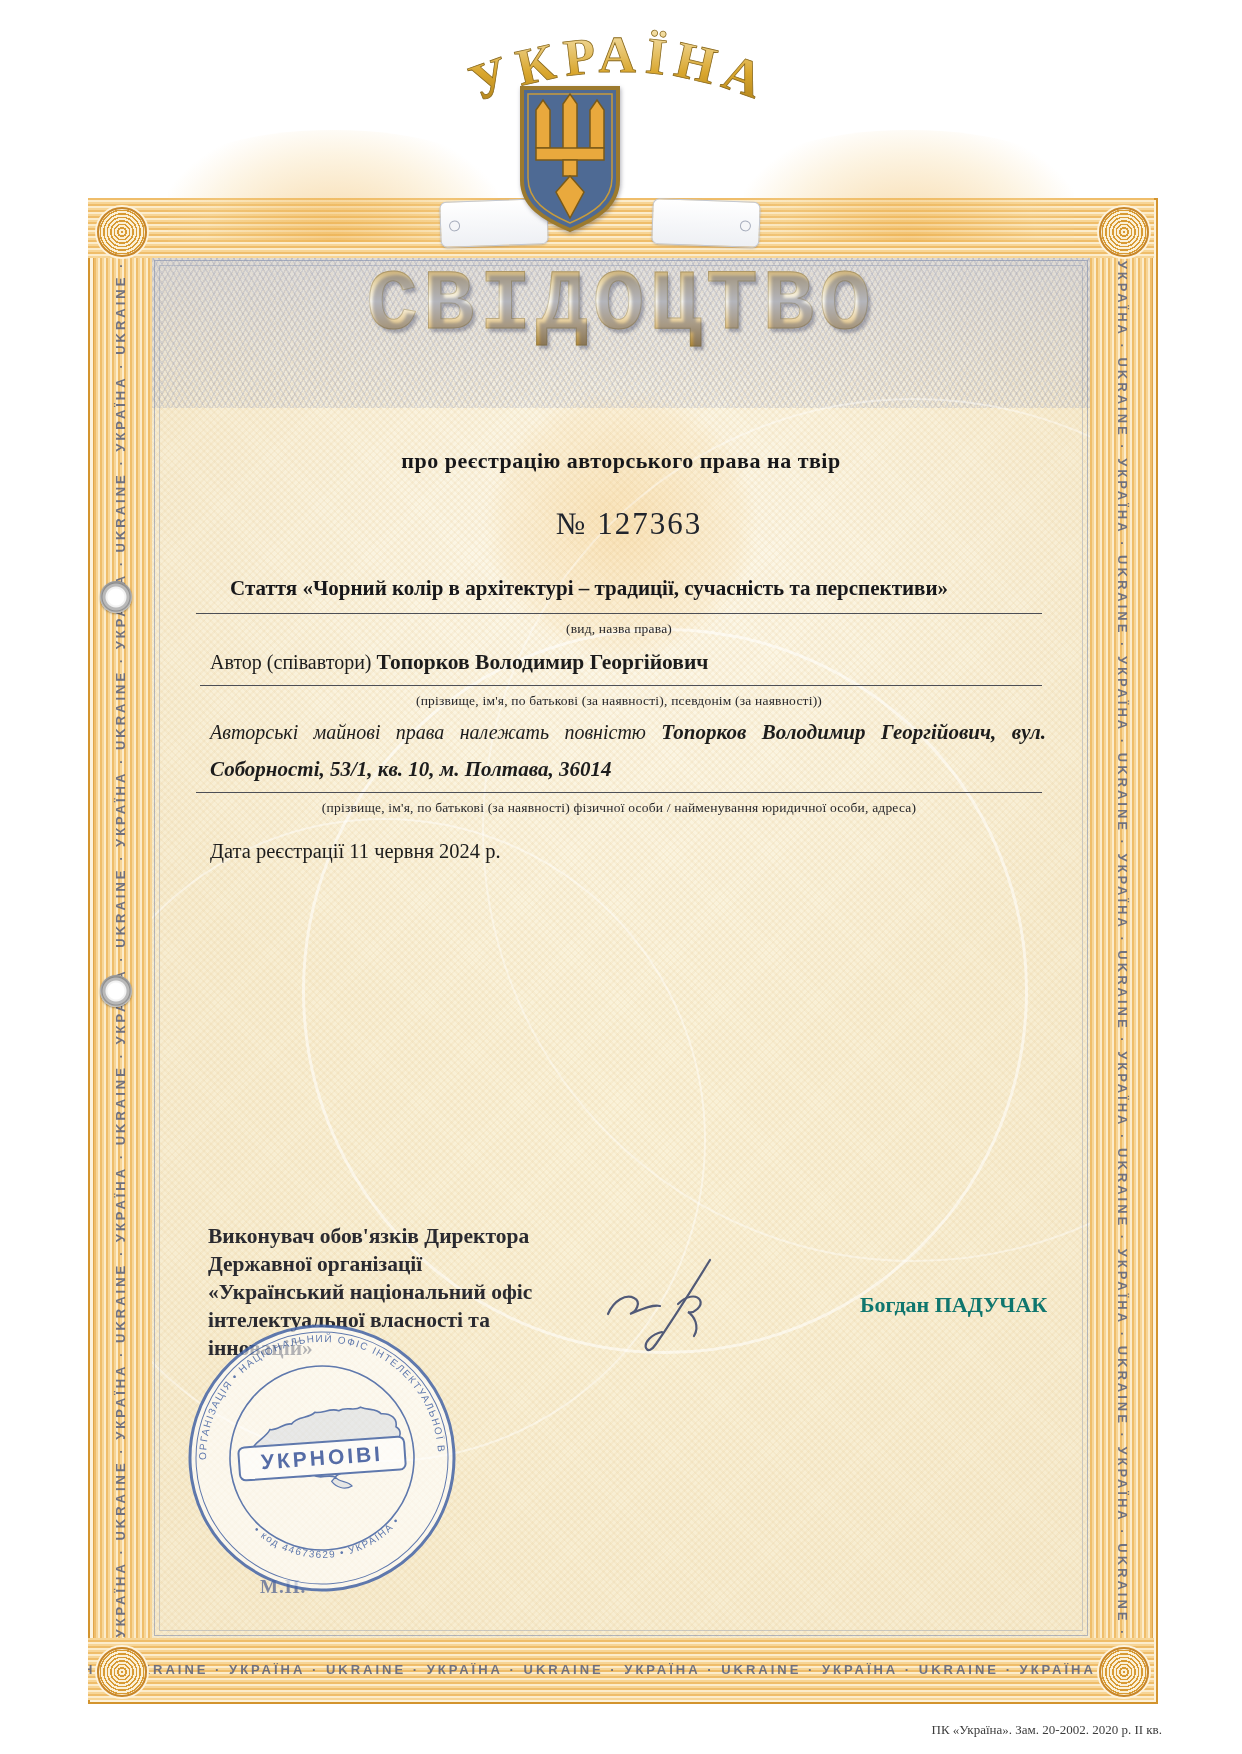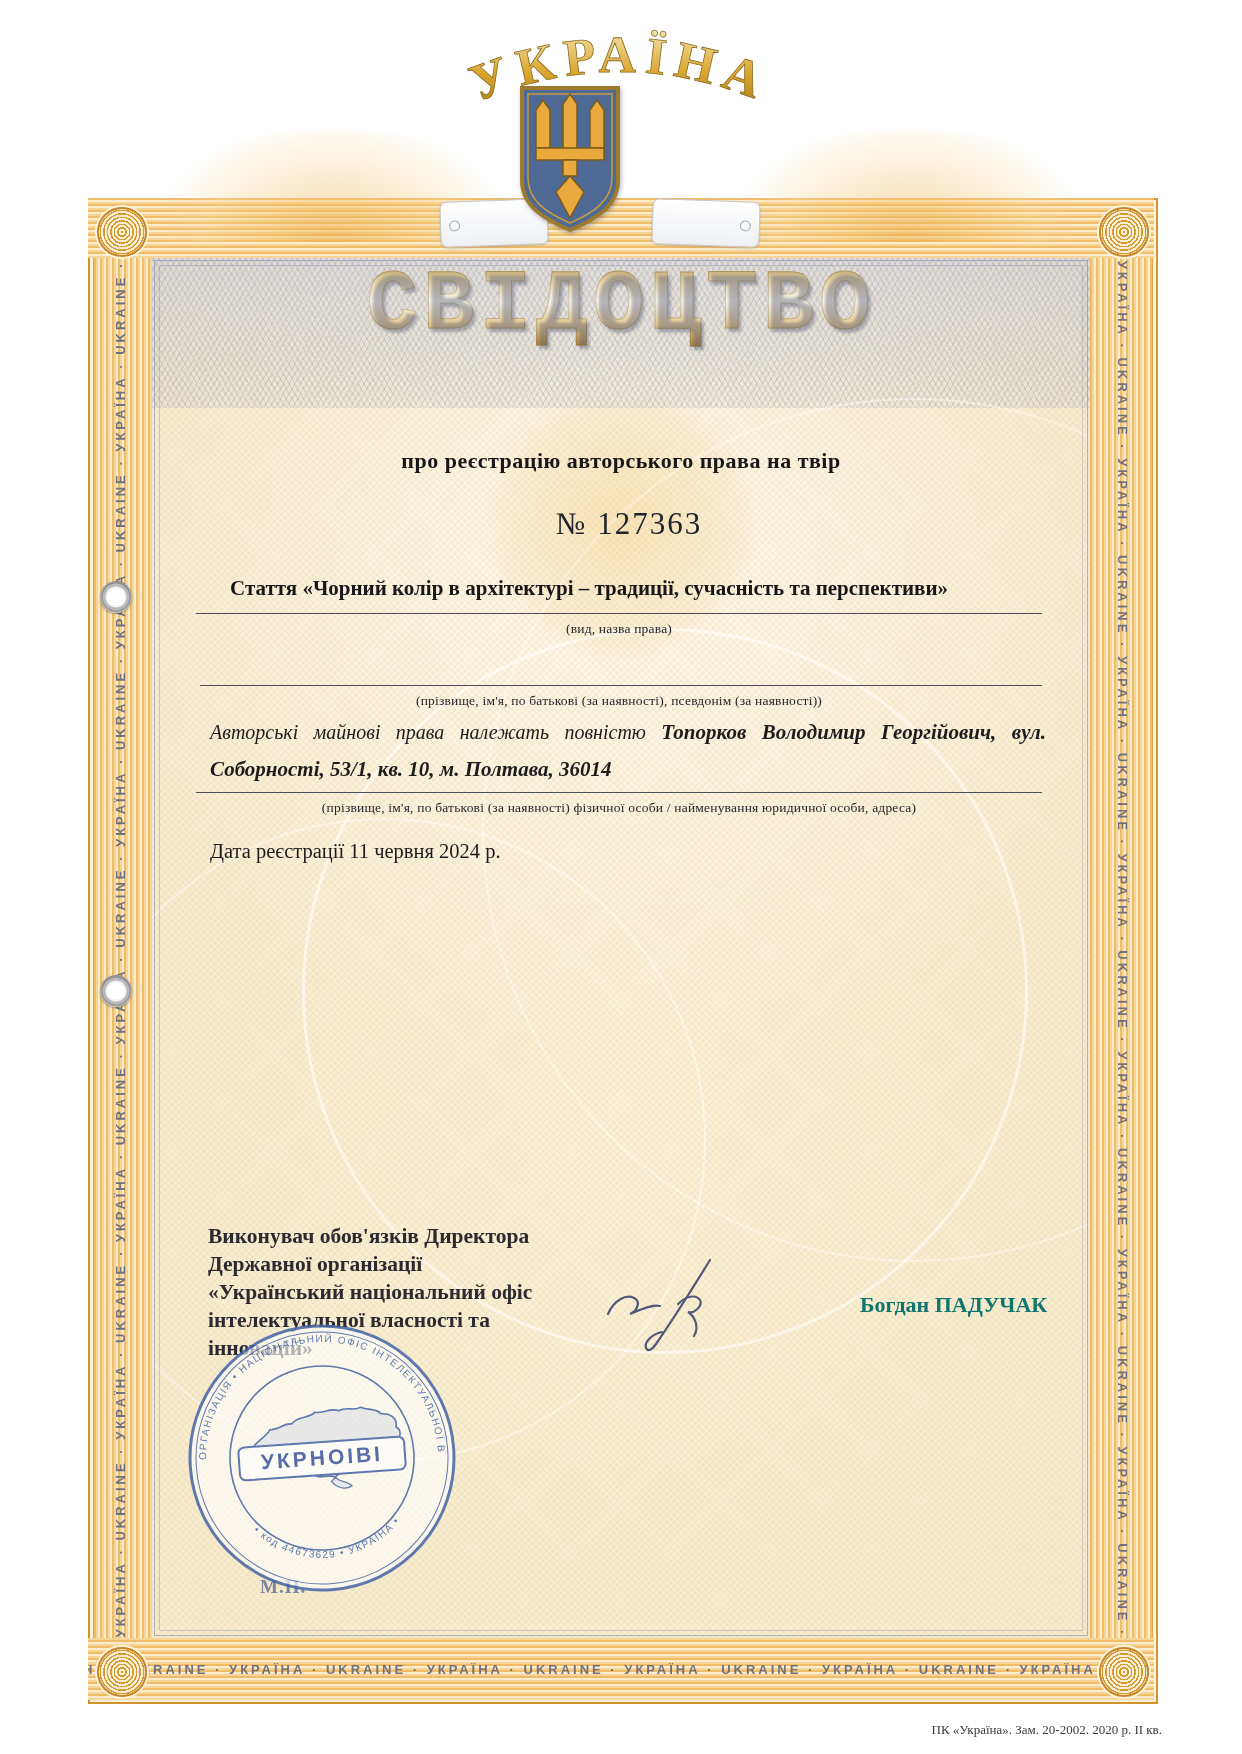--- a/index.html
+++ b/index.html
@@ -200,20 +200,24 @@
   <div class="hole hole2"></div>
 
   <div class="main-title noselect">СВІДОЦТВО</div>
   <div class="subtitle-line">про реєстрацію авторського права на твір</div>
   <div class="cert-number">№ 127363</div>
 
   <div class="work-title">Стаття «Чорний колір в архітектурі – традиції, сучасність та перспективи»</div>
   <div class="rule rule1"></div>
   <div class="caption cap1">(вид, назва права)</div>
 
+  <div class="author-line">
+    <span>Автор (співавтори)</span>
+    <span class="bold">Топорков Володимир Георгійович</span>
+  </div>
   <div class="rule rule2"></div>
   <div class="caption cap2">(прізвище, ім'я, по батькові (за наявності), псевдонім (за наявності))</div>
 
   <div class="rights-para">
     <span>Авторські майнові права належать повністю</span>
     <span class="bold">Топорков Володимир Георгійович, вул. Соборності, 53/1, кв. 10, м. Полтава, 36014</span>
   </div>
   <div class="rule rule3"></div>
   <div class="caption cap3">(прізвище, ім'я, по батькові (за наявності) фізичної особи / найменування юридичної особи, адреса)</div>
 

